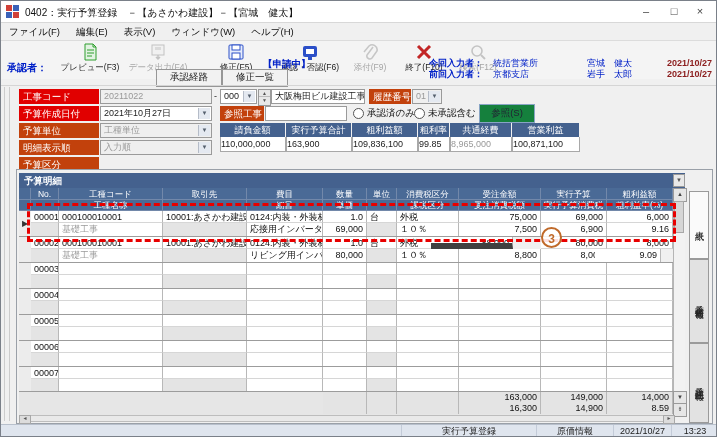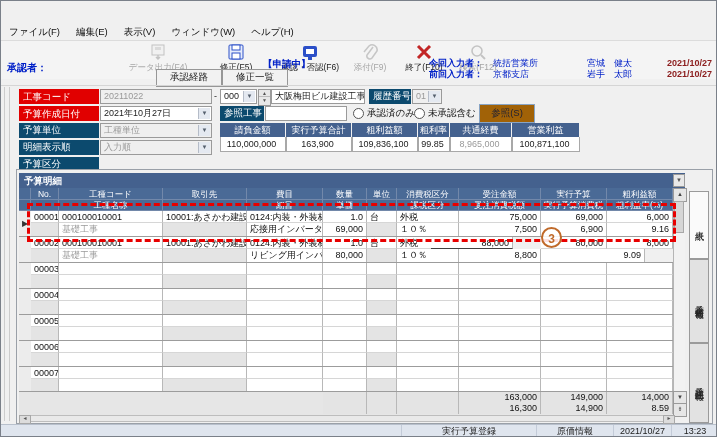--- a/index.html
+++ b/index.html
@@ -29,37 +29,37 @@
             border:1px solid #979797;font-size:9.5px;color:#222;}
   .inforow{position:absolute;left:428px;display:flex;font-size:9px;line-height:11px;white-space:nowrap;}
   .inforow .c1{width:64px;color:#0020c8;font-weight:bold;}
   .inforow .c2{width:94px;color:#0020c8;}
   .inforow .c3{width:80px;color:#0020c8;}
   .inforow .c4{width:60px;color:#8d2020;font-weight:bold;}
   
   .formarea{left:0;top:84px;width:717px;height:84px;border-top:1px solid #d5d5d5;}
   .lbl{position:absolute;height:15px;line-height:15px;color:#fff;padding-left:4px;font-size:9.5px;box-sizing:border-box;white-space:nowrap;overflow:hidden;}
   .red{background:#e10000;}
-  .blu{background:#0c4a6e;font-family:Liberation Mono, monospace;}
+  .blu{background:#c2410c;}
   .fld{position:absolute;height:15px;line-height:13px;border:1px solid #9a9a9a;background:#fff;
        font-size:9px;padding:0 3px;box-sizing:border-box;color:#222;white-space:nowrap;overflow:hidden;}
   .dis2{background:#efefef;color:#999;}
   .dd{position:absolute;right:1px;top:1px;bottom:1px;width:11px;background:#e4e9f1;border-left:1px solid #b5bcc8;
       font-size:6px;color:#55606e;display:flex;align-items:center;justify-content:center;}
   .spin{position:absolute;width:11px;height:15px;border:1px solid #9a9a9a;background:#e8e8e8;font-size:5px;color:#555;}
   .spin div{height:6px;line-height:6px;text-align:center;border-bottom:1px solid #bbb;}
   .radio{position:absolute;display:flex;align-items:center;font-size:9.5px;color:#111;}
   .rc{width:9px;height:9px;border:1px solid #555;border-radius:50%;background:#fff;margin-right:3px;}
-  .refbtn{position:absolute;left:478px;top:103px;width:54px;height:17px;background:#a16207;
+  .refbtn{position:absolute;left:478px;top:103px;width:54px;height:17px;background:#15803d;
           border:1px solid #88a4c4;text-align:center;line-height:15px;font-size:9.5px;color:#223;}
   
   .sumh{position:absolute;height:14px;background:#44618e;color:#fff;font-size:9px;text-align:center;
         line-height:14px;border-right:1px solid #f0f0f0;box-sizing:border-box;white-space:nowrap;overflow:hidden;}
   .sumv{position:absolute;height:15px;background:#fff;border:1px solid #a8a8a8;border-top:none;font-size:9px;
-        text-align:center;line-height:14px;padding-right:3px;box-sizing:border-box;white-space:nowrap;}
+        text-align:left;line-height:14px;padding-right:3px;box-sizing:border-box;white-space:nowrap;}
   
   .gridpanel{left:15px;top:168px;width:697px;height:255px;border:1px solid #9aa0a8;background:#f0f0f0;}
   .gtitle{left:18px;top:172px;width:666px;height:15px;background:#44618e;color:#fff;line-height:15px;
           padding-left:5px;font-size:9.5px;font-weight:bold;}
   .gtitle-dd{left:672px;top:173px;width:12px;height:13px;background:#e8e8e8;border:1px solid #9a9a9a;
              font-size:6px;color:#555;text-align:center;line-height:11px;}
   .hc{position:absolute;background:#4a6a96;color:#fff;text-align:center;font-size:8.5px;
       border-right:1px solid #7288aa;border-bottom:1px solid #7288aa;box-sizing:border-box;
       white-space:nowrap;overflow:hidden;}
   .gc{position:absolute;box-sizing:border-box;border-right:1px solid #b8b8b8;font-size:9px;
@@ -91,24 +91,46 @@
   
   .statusbar{left:0;top:423px;width:717px;height:14px;background:#dfe5ee;border-top:1px solid #b8c0cc;display:flex;}
   .ssec{height:14px;line-height:13px;text-align:center;font-size:9px;color:#222;border-left:1px solid #c3cbd8;box-sizing:border-box;white-space:nowrap;overflow:hidden;}
   .leftsplit{left:3px;top:86px;width:6px;height:334px;border-left:1px solid #cccccc;border-right:1px solid #cccccc;}
 </style>
 </head>
 <body>
 
 <div class="win">
 
+  <div class="abs titlebar">
+    <div class="abs appicon">
+      <i style="left:0;top:0;background:#d04038;"></i>
+        <i style="left:7px;top:0;background:#3b62b8;"></i>
+      <i style="left:0;top:7px;background:#3b62b8;"></i>
+        <i style="left:7px;top:7px;background:#d04038;"></i>
+    </div>
+    <div class="abs title-text">0402：実行予算登録　－【あさかわ建設】－【宮城　健太】</div>
+    <div class="abs wctl" style="right:56px;">–</div>
+    <div class="abs wctl" style="right:28px;">□</div>
+    <div class="abs wctl" style="right:2px;">×</div>
+  </div>
 
   <div class="abs menubar" id="menubar"><span class="mi">ファイル(F)</span><span class="mi">編集(E)</span><span class="mi">表示(V)</span><span class="mi">ウィンドウ(W)</span><span class="mi">ヘルプ(H)</span></div>
 
   <div class="abs toolbar" id="toolbar">
+      <div class="tbtn" style="left:54px;width:70px;">
+        <span class="tic"><svg width="20" height="18" viewBox="0 0 20 18">
+            <path d="M5 1h8l3 3v13H5z" fill="#e2f3e2" stroke="#2f9e2f"></path>
+            <path d="M13 1v3h3" fill="none" stroke="#2f9e2f"></path>
+            <line x1="7" y1="7" x2="14" y2="7" stroke="#2f9e2f"></line>
+            <line x1="7" y1="10" x2="14" y2="10" stroke="#2f9e2f"></line>
+            <line x1="7" y1="13" x2="12" y2="13" stroke="#2f9e2f"></line>
+          </svg></span>
+        <span class="tlb">プレビュー(F3)</span>
+      </div>
       <div class="tbtn dis" style="left:122px;width:70px;">
         <span class="tic"><svg width="20" height="18" viewBox="0 0 20 18">
             <rect x="4" y="2" width="12" height="10" fill="#eee" stroke="#888"></rect>
             <rect x="7" y="4" width="6" height="3" fill="#bbb"></rect>
             <path d="M10 12v4 M8 14l2 2 2-2" fill="none" stroke="#888" stroke-width="1.5"></path>
           </svg></span>
         <span class="tlb">データ出力(F4)</span>
       </div>
       <div class="tbtn" style="left:206px;width:58px;">
         <span class="tic"><svg width="20" height="18" viewBox="0 0 20 18">
@@ -272,26 +294,26 @@
         <div class="gc" style="left:144px;top:0;width:84px;height:12px;line-height:12px;border-bottom:1px solid #d6d6d6;">10001:あさかわ建設</div>
         <div class="gc gray" style="left:144px;top:12px;width:84px;height:13px;line-height:13px;"></div>
         <div class="gc" style="left:228px;top:0;width:76px;height:12px;line-height:12px;border-bottom:1px solid #d6d6d6;">0124:内装・外装材</div>
         <div class="gc" style="left:228px;top:12px;width:76px;height:13px;line-height:13px;">リビング用インバ</div>
         <div class="gc num" style="left:304px;top:0;width:44px;height:12px;line-height:12px;border-bottom:1px solid #d6d6d6;">1.0</div>
         <div class="gc num" style="left:304px;top:12px;width:44px;height:13px;line-height:13px;">80,000</div>
         <div class="gc" style="left:348px;top:0;width:30px;height:12px;line-height:12px;border-bottom:1px solid #d6d6d6;">台</div>
         <div class="gc gray" style="left:348px;top:12px;width:30px;height:13px;line-height:13px;"></div>
         <div class="gc" style="left:378px;top:0;width:62px;height:12px;line-height:12px;border-bottom:1px solid #d6d6d6;">外税</div>
         <div class="gc" style="left:378px;top:12px;width:62px;height:13px;line-height:13px;">１０％</div>
-        <div class="gc num" style="left:412px;top:0;width:82px;height:12px;line-height:12px;border-bottom:1px solid #404040;">88,000</div>
+        <div class="gc num" style="left:412px;top:0;width:82px;height:12px;line-height:12px;border-bottom:6px solid #404040;">88,000</div>
         <div class="gc num" style="left:440px;top:12px;width:82px;height:13px;line-height:13px;">8,800</div>
         <div class="gc num" style="left:522px;top:0;width:66px;height:12px;line-height:12px;border-bottom:1px solid #d6d6d6;">80,000</div>
         <div class="gc num" style="left:522px;top:12px;width:66px;height:13px;line-height:13px;">8,000</div>
         <div class="gc num" style="left:588px;top:0;width:66px;height:12px;line-height:12px;border-bottom:1px solid #d6d6d6;">8,000</div>
-        <div class="gc num" style="left:560px;top:12px;width:66px;height:13px;line-height:13px;">9.09</div>
+        <div class="gc num" style="left:576px;top:12px;width:66px;height:13px;line-height:13px;">9.09</div>
       </div>
       <div class="pair" style="top:262px;height:25px;">
         <div class="selcell" style="left:0;top:0;width:12px;height:25px;font-size:8px;line-height:25px;"></div>
         <div class="gc" style="left:12px;top:0;width:28px;height:12px;line-height:12px;border-bottom:1px solid #d6d6d6;">00003</div>
         <div class="gc gray" style="left:12px;top:12px;width:28px;height:13px;line-height:13px;"></div>
         <div class="gc" style="left:40px;top:0;width:104px;height:12px;line-height:12px;border-bottom:1px solid #d6d6d6;"></div>
         <div class="gc mut" style="left:40px;top:12px;width:104px;height:13px;line-height:13px;"></div>
         <div class="gc" style="left:144px;top:0;width:84px;height:12px;line-height:12px;border-bottom:1px solid #d6d6d6;"></div>
         <div class="gc gray" style="left:144px;top:12px;width:84px;height:13px;line-height:13px;"></div>
         <div class="gc" style="left:228px;top:0;width:76px;height:12px;line-height:12px;border-bottom:1px solid #d6d6d6;"></div>

